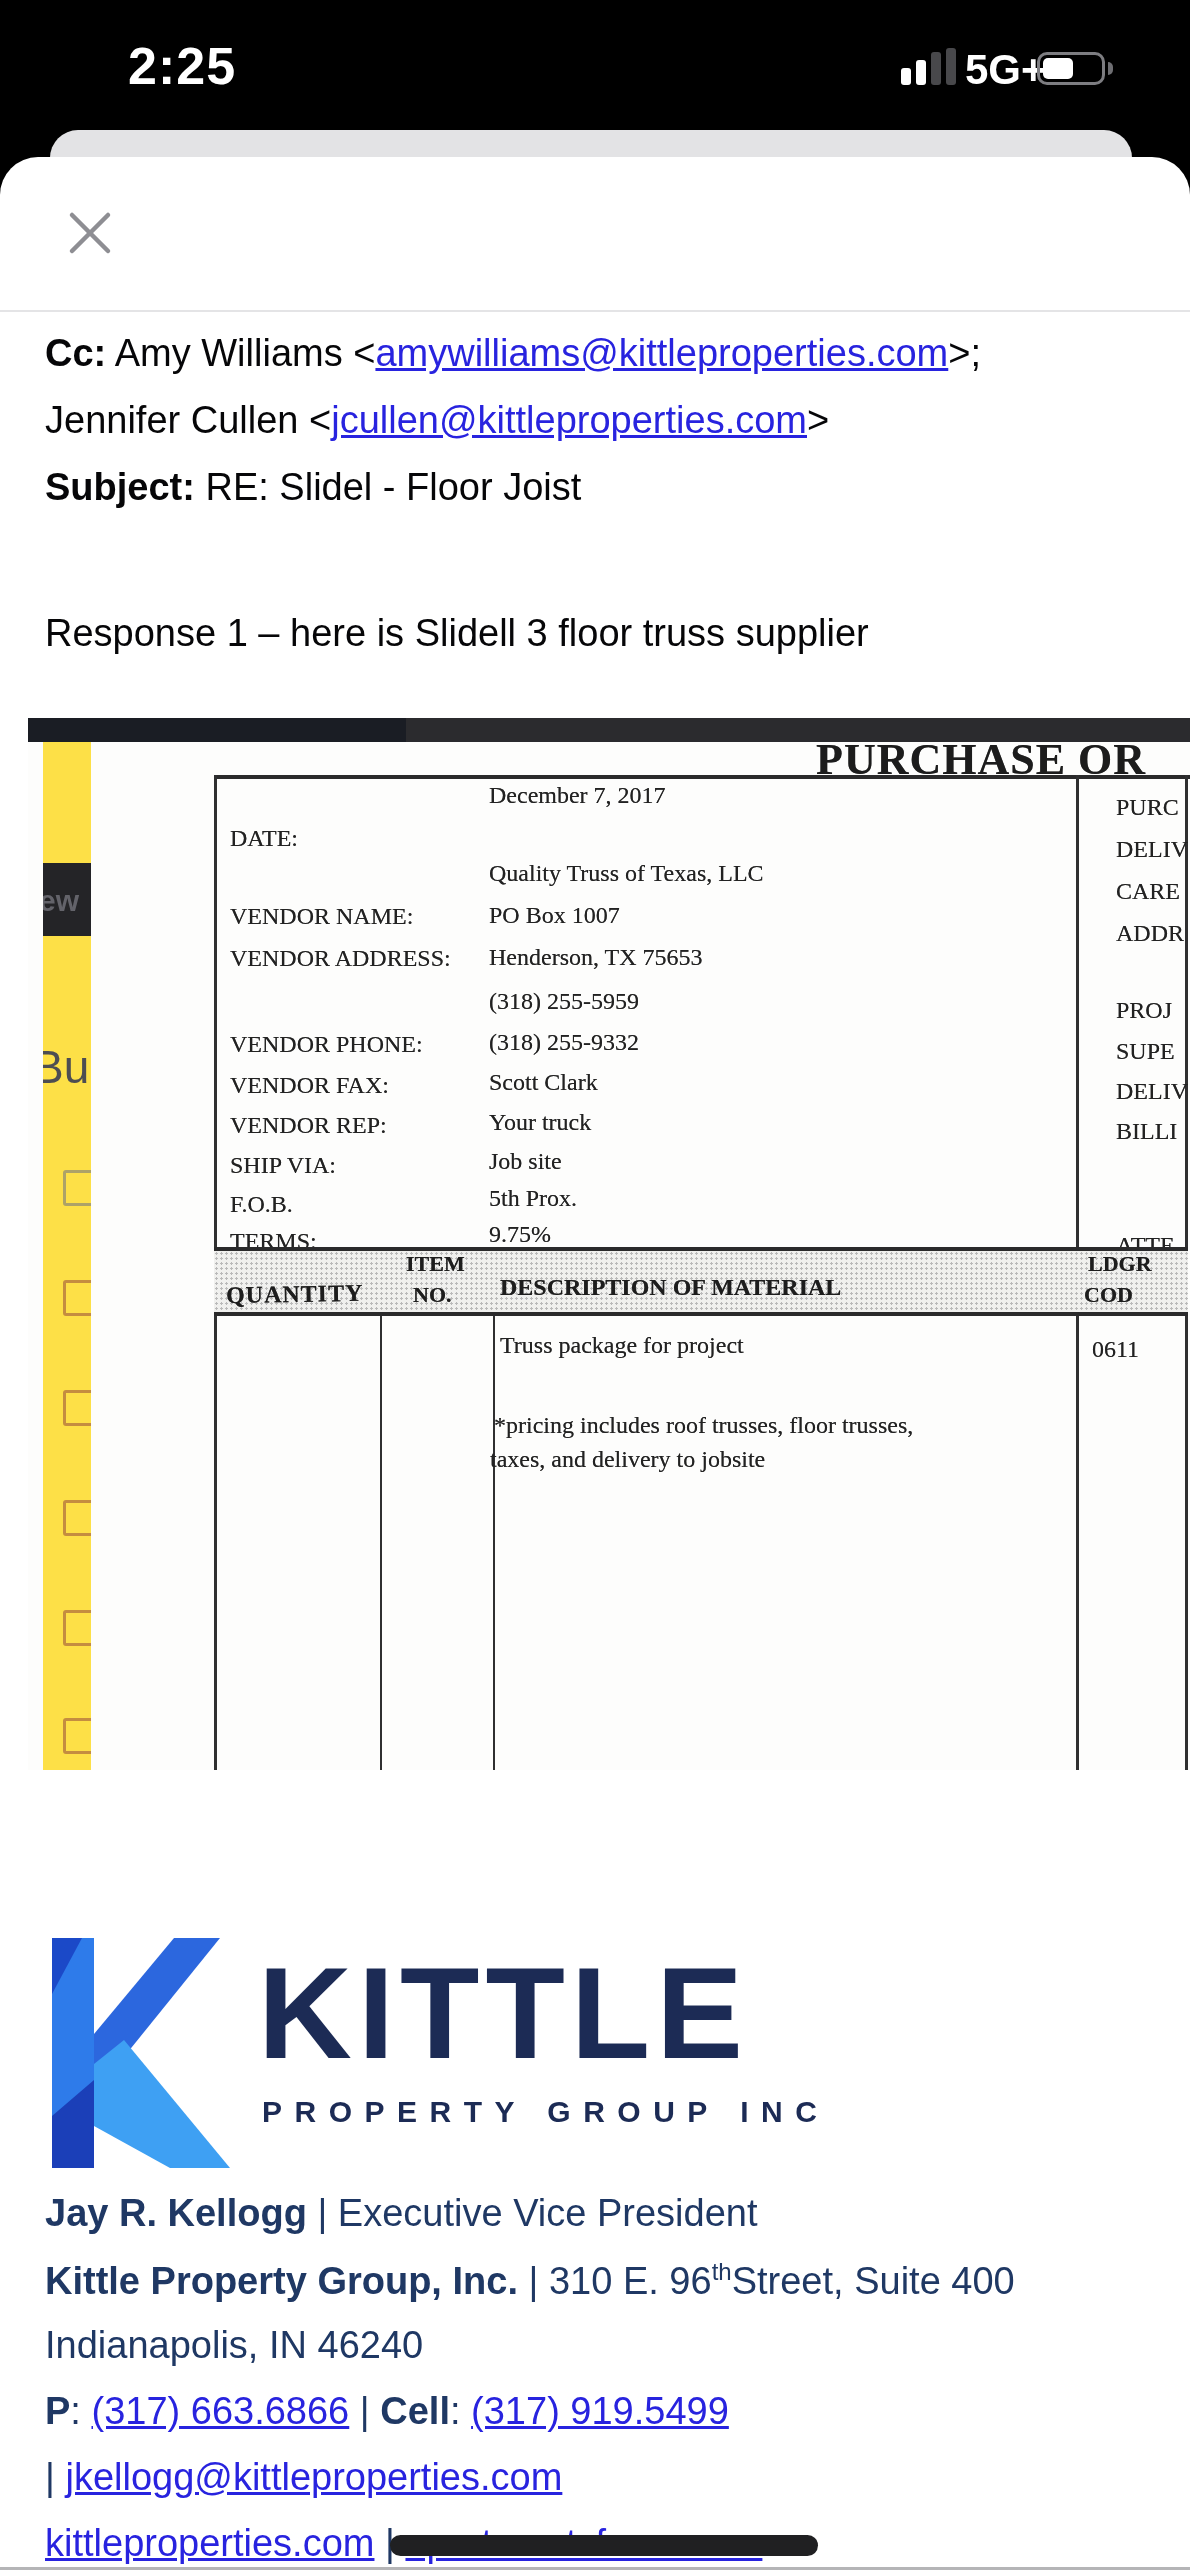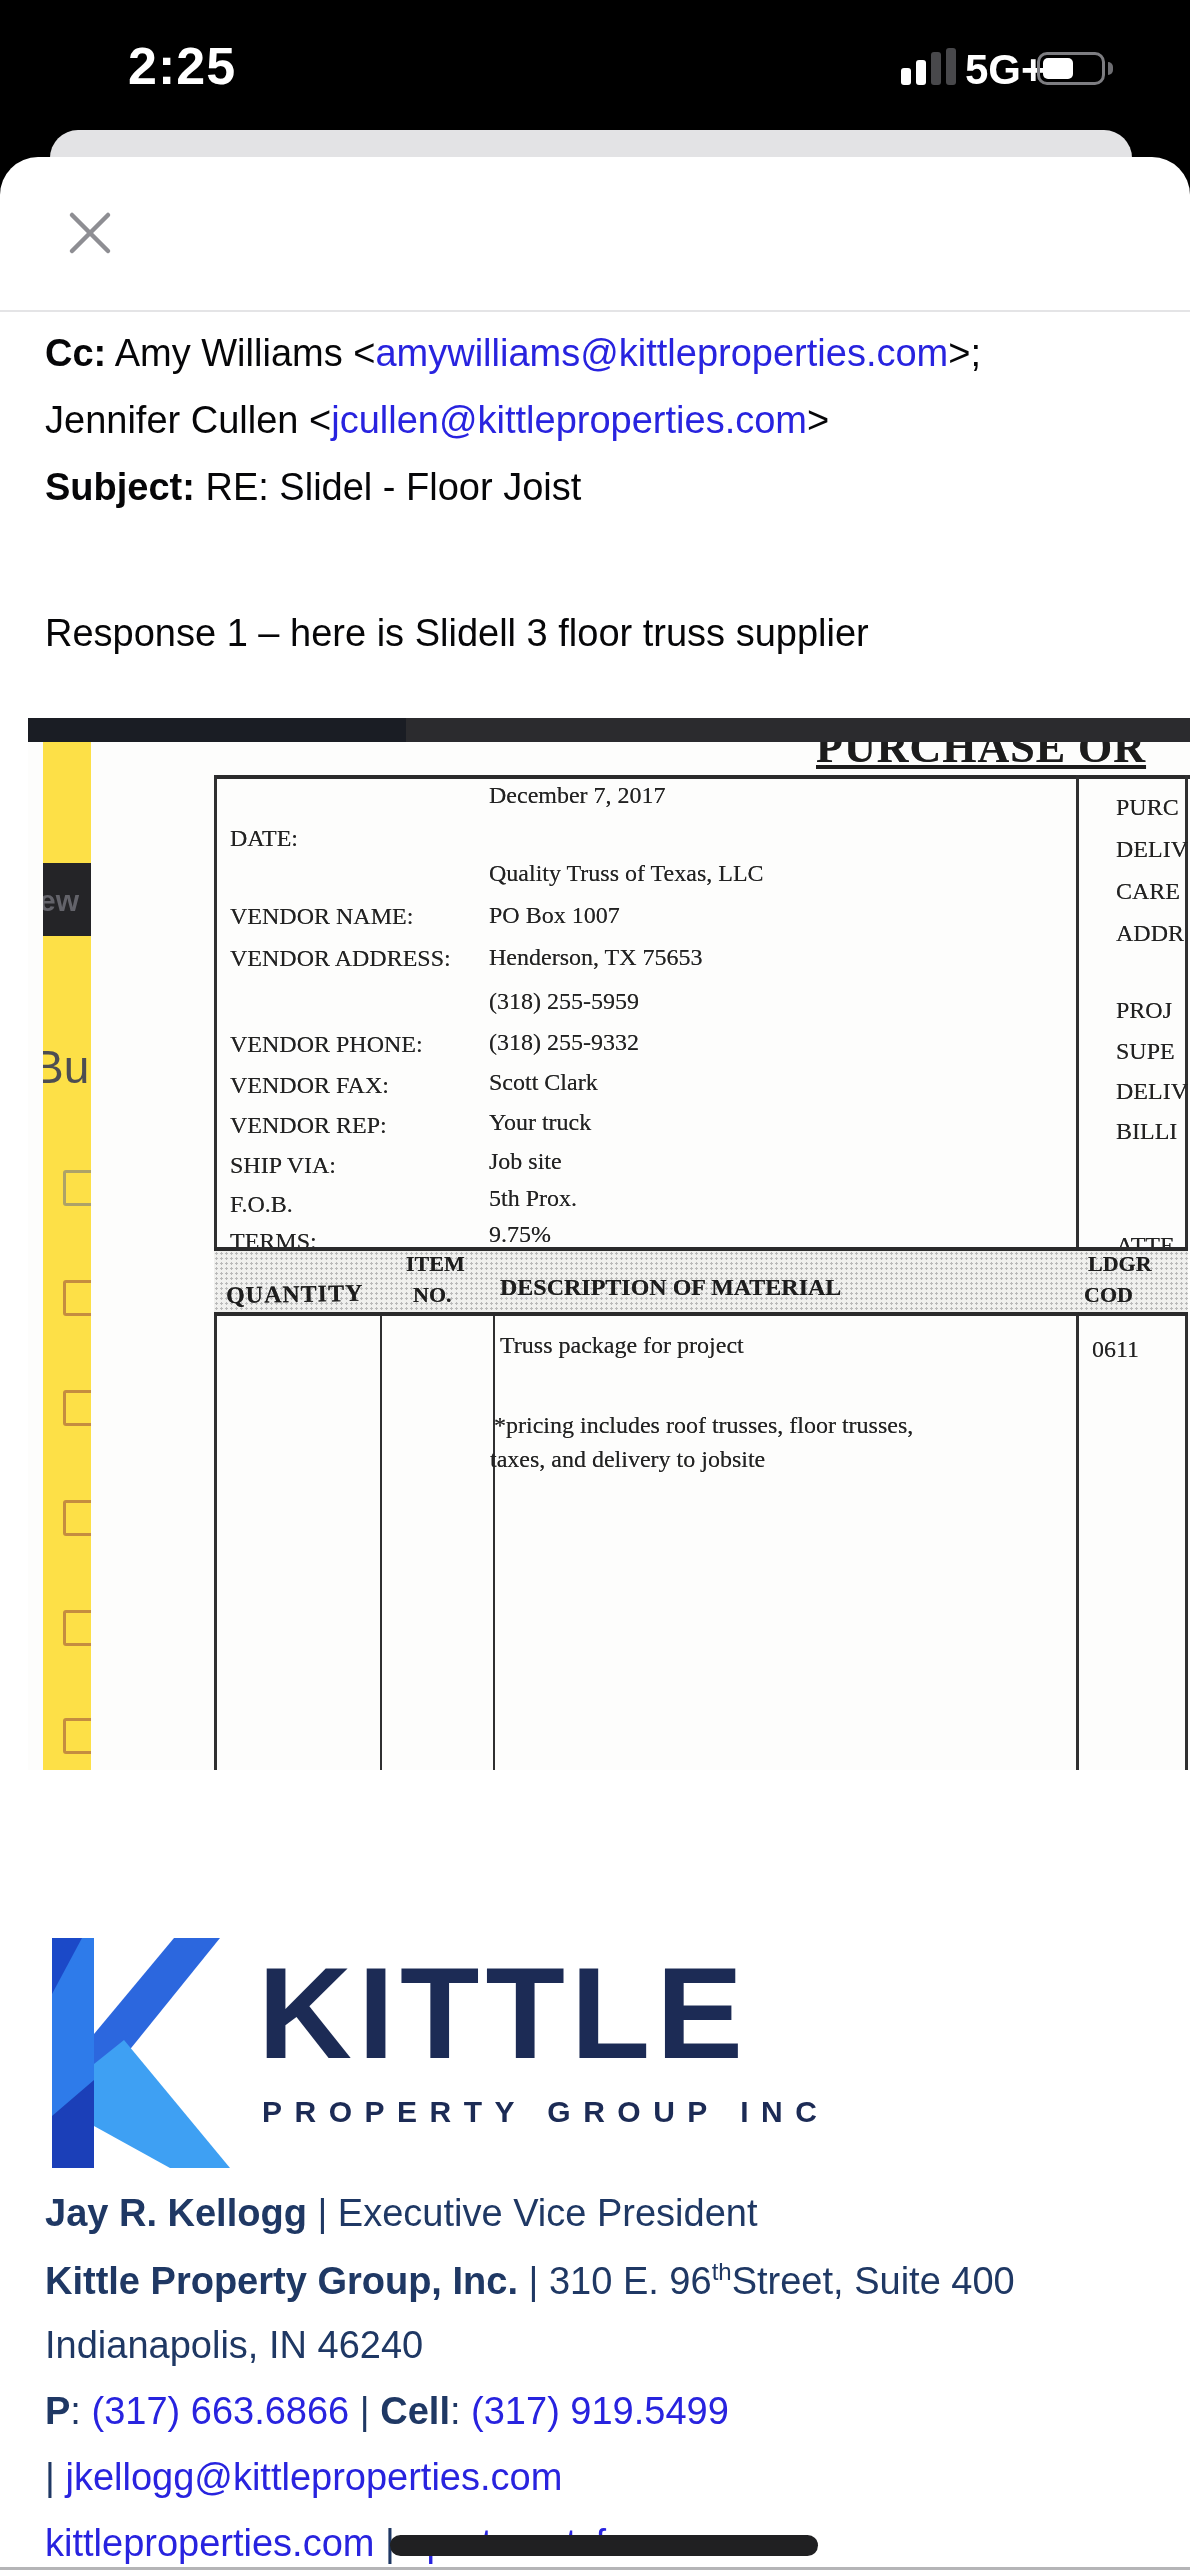--- a/index.html
+++ b/index.html
@@ -17,34 +17,34 @@
   .batt-fill{position:absolute;left:3px;top:3px;width:30px;height:21px;background:#fff;border-radius:5px;}
   .batt-nub{position:absolute;left:1108px;top:62px;width:5px;height:13px;background:#6e6e72;border-radius:0 5px 5px 0;}
   
   .sheet-back{position:absolute;left:50px;top:130px;width:1082px;height:70px;background:#E3E3E5;border-radius:28px 28px 0 0;}
   .sheet{position:absolute;left:0;top:157px;width:1190px;height:2416px;background:#fff;border-radius:38px 38px 0 0;overflow:hidden;}
   .close-btn{position:absolute;left:66px;top:52px;width:48px;height:48px;cursor:pointer;}
   .hdr-divider{position:absolute;left:0;top:153px;width:1190px;height:2px;background:#E4E4E6;}
   
   .eline{position:absolute;left:45px;font-size:38px;color:#060608;white-space:nowrap;}
   .eline b{font-weight:700;}
-  a.lnk{color:#2823df;cursor:pointer;}
+  a.lnk{color:#2823df;text-decoration:underline;cursor:pointer;}
   
   .po{position:absolute;left:28px;top:561px;width:1162px;height:1052px;background:#fdfdfc;overflow:hidden;cursor:pointer;}
   .po-band-l{position:absolute;left:0;top:0;width:378px;height:24px;background:#1a1d24;z-index:4;}
   .po-band-r{position:absolute;left:378px;top:0;width:784px;height:24px;background:#2b2b2e;z-index:4;}
   .po-strip{position:absolute;left:15px;top:0;width:48px;height:1052px;background:#fde047;overflow:hidden;z-index:3;}
   .po-strip-row{position:absolute;left:0;top:145px;width:48px;height:73px;background:#242427;}
   .po-strip-t1{position:absolute;left:-4px;top:166px;font-size:30px;font-weight:600;color:#63636a;}
   .po-strip-t2{position:absolute;left:-10px;top:322px;font-size:46px;font-weight:500;color:#4d4d52;}
   .doc-icon{position:absolute;left:20px;width:26px;height:30px;border:3px solid rgba(150,72,58,.55);border-radius:3px;}
   .doc-icon.grey{border-color:rgba(120,120,126,.6);}
   .po-doc{position:absolute;left:0;top:0;width:1162px;height:1052px;font-family:"Liberation Serif",serif;color:#222;
           text-shadow:0 0 .6px rgba(25,25,25,.65);}
-  .po-title{position:absolute;left:788px;top:4px;font-size:44px;font-weight:700;color:#1c1c1c;letter-spacing:1px;white-space:nowrap;text-decoration:underline;}
+  .po-title{position:absolute;left:788px;top:16px;font-size:44px;font-weight:700;color:#1c1c1c;letter-spacing:1px;white-space:nowrap;}
   .vline{position:absolute;width:3px;background:#2f2f30;}
   .hline{position:absolute;height:4px;background:#2a2a2b;}
   .po-field{position:absolute;left:0;width:1162px;height:34px;}
   .po-label{position:absolute;left:202px;font-size:24px;white-space:nowrap;margin-top:43px;}
   .po-value{position:absolute;left:461px;font-size:24px;white-space:nowrap;}
   .po-right{position:absolute;left:1088px;font-size:24px;white-space:nowrap;margin-top:12px;}
   .po-hdrband{position:absolute;left:186px;top:529px;width:974px;height:69px;box-sizing:border-box;
       border-top:4px solid #2a2a2b;border-bottom:4px solid #2a2a2b;
       background:radial-gradient(circle,#b9b9b9 1.1px,transparent 1.3px) 0 0/5px 5px,#f0f0ee;z-index:2;}
   .po-h{position:absolute;font-weight:700;font-family:"Liberation Serif",serif;color:#1d1d1d;white-space:nowrap;}

